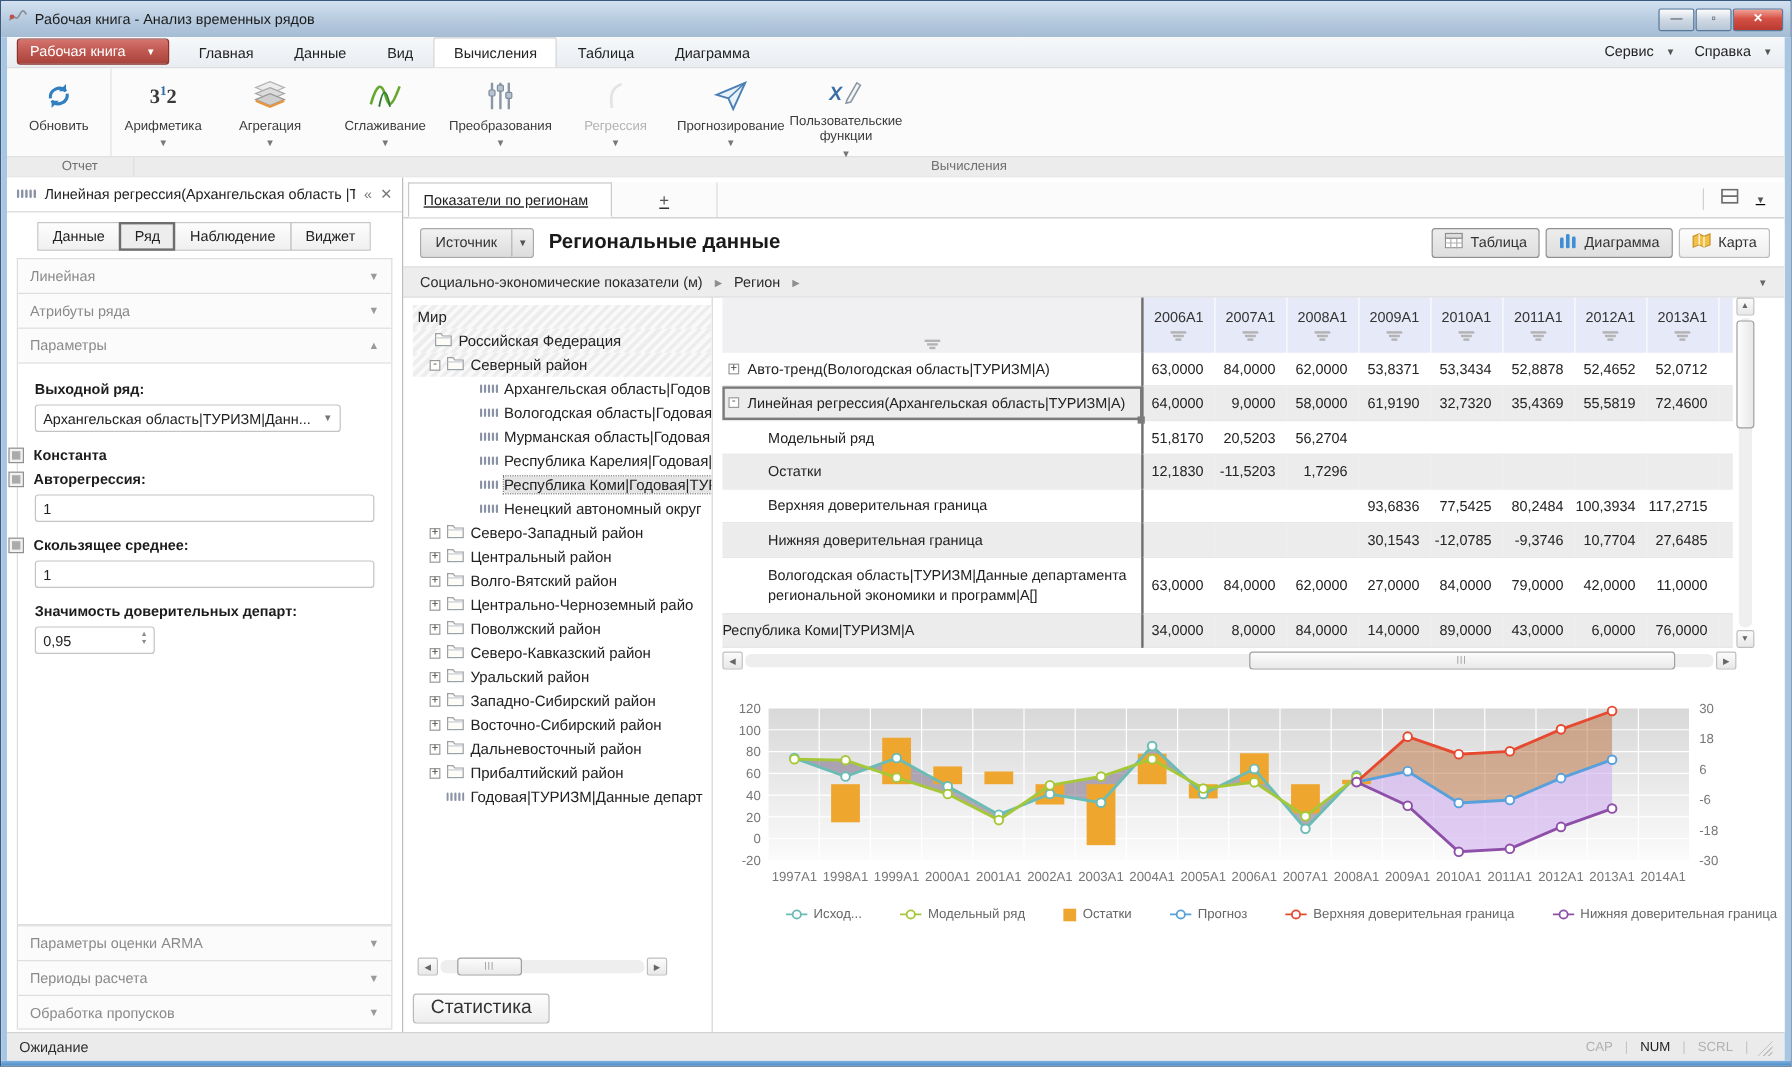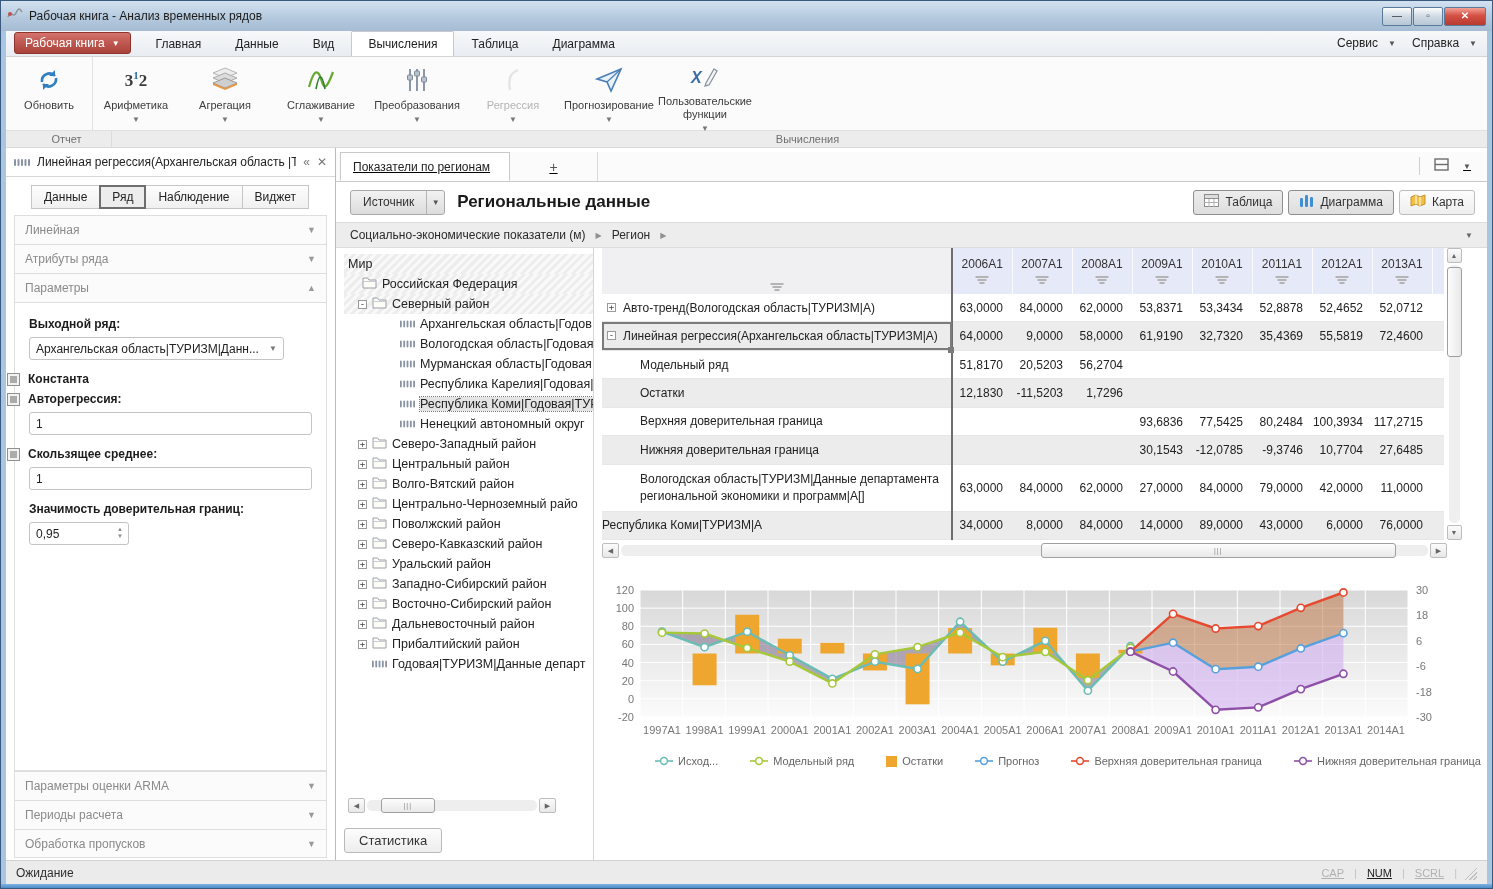--- a/index.html
+++ b/index.html
@@ -10,21 +10,21 @@
   
   .titlebar { height:30px; background:linear-gradient(#d2e1f0,#b3c8dd 60%,#a5bcd4); display:flex; align-items:center; padding:0 6px; flex:none; }
   .title-text { font-size:12px; color:#1b1b1b; margin-left:6px; flex:1; }
   .winbtns { display:flex; gap:1px; }
   .winbtn { width:30px; height:19px; border:1px solid #5a7a9a; border-radius:2px; background:linear-gradient(#fdfdfd,#cfd9e4 50%,#b7c6d6); display:flex; align-items:center; justify-content:center; font-size:10px; color:#333; }
   .winbtn.close { background:linear-gradient(#f2a195,#d55045 45%,#b83a30); color:#fff; width:42px; font-weight:bold; }
   .winbtn .glyph { line-height:1; }
 
   
   .menubar { height:26px; background:linear-gradient(#f6f8fa,#e9edf2); border-bottom:1px solid #d5d5d5; display:flex; align-items:flex-end; padding:0 4px; flex:none; }
-  .appbtn { background:linear-gradient(#d4736d,#c05a52 45%,#a9423a); border:1px solid #8d332c; border-radius:3px; color:#fff; font-size:12px; padding:3px 10px; margin:0 8px 2px 4px; display:flex; align-items:center; gap:7px; }
+  .appbtn { background:linear-gradient(#d4736d,#c05a52 45%,#a9423a); border:1px solid #8d332c; border-radius:3px; color:#fff; font-size:12px; padding:3px 10px; margin:0 8px 2px 4px; display:flex; align-items:center; gap:17px; }
   .appbtn .dd { font-size:8px; }
   .menutab { font-size:12px; color:#222; padding:5px 16px; border:1px solid transparent; border-bottom:none; }
   .menutab.active { background:#fff; border-color:#c9c9c9; border-radius:2px 2px 0 0; }
   .menu-right { margin-left:auto; display:flex; align-items:center; gap:2px; padding-bottom:4px; }
   .menu-right .mr { font-size:12px; color:#222; padding:2px 8px; }
   .menu-right .dd { font-size:8px; color:#555; padding-right:6px; }
 
   
   .ribbon { background:#fbfbfb; border-bottom:1px solid #d9d9d9; flex:none; }
   .ribbon-body { height:73px; display:flex; }
@@ -104,21 +104,21 @@
   
   .tree-col { width:258px; flex:none; border-right:1px solid #d5d5d5; display:flex; flex-direction:column; padding:6px 0 0 8px; }
   .tree { flex:1; overflow:hidden; font-size:12.5px; color:#222; }
   .tree-row { height:20px; display:flex; align-items:center; gap:5px; white-space:nowrap; overflow:hidden; }
   .tree-row.hatched { background:repeating-linear-gradient(135deg,#ededed 0 3px,#f9f9f9 3px 6px); }
   .tree-row.selected .tlabel { background:#e4e4e4; outline:1px dotted #7a7a7a; }
   .expbox { width:9px; height:9px; border:1px solid #9a9a9a; background:#fff; font-size:9px; line-height:7px; text-align:center; color:#444; flex:none; font-family:"DejaVu Sans Mono",monospace; }
   .expspace { width:9px; flex:none; }
   .tree-hscroll { height:17px; width:208px; margin:8px 0 6px 4px; display:flex; align-items:center; flex:none; }
   .stats-row { height:40px; display:flex; align-items:center; flex:none; }
-  .btn-plain { height:25px; border:1px solid #b9b9b9; border-radius:3px; background:linear-gradient(#fdfdfd,#ededed); font-size:13px; color:#333; padding:2px 14px; display:flex; align-items:center; }
+  .btn-plain { height:25px; border:1px solid #b9b9b9; border-radius:3px; background:linear-gradient(#fdfdfd,#ededed); font-size:16px; color:#333; padding:2px 14px; display:flex; align-items:center; }
 
   
   .sb { display:flex; align-items:center; height:17px; }
   .sb-btn { width:17px; height:15px; border:1px solid #bdbdbd; border-radius:2px; background:linear-gradient(#fbfbfb,#e8e8e8); font-size:7px; color:#666; display:flex; align-items:center; justify-content:center; flex:none; }
   .sb-track { flex:1; height:11px; background:#eeeeee; border-radius:5px; margin:0 2px; position:relative; }
   .sb-thumb { position:absolute; top:-2px; height:15px; border:1px solid #9f9f9f; border-radius:3px; background:linear-gradient(#fcfcfc,#e9e9e9); display:flex; align-items:center; justify-content:center; font-size:7px; color:#888; letter-spacing:1px; }
   .vsb { width:16px; flex:none; display:flex; flex-direction:column; align-items:center; margin-left:2px; }
   .vsb .sb-btn { width:15px; }
   .vsb-track { flex:1; width:11px; background:#efefef; border-radius:5px; margin:2px 0; position:relative; }
   .vsb-thumb { position:absolute; left:-2px; width:15px; height:90px; top:2px; border:1px solid #9f9f9f; border-radius:3px; background:linear-gradient(90deg,#fcfcfc,#e9e9e9); }
@@ -150,21 +150,21 @@
 
   
   .chart-block { margin-top:26px; }
   .legend { display:flex; justify-content:flex-end; gap:32px; margin-top:4px; }
   .leg-item { display:flex; align-items:center; gap:5px; font-size:11px; color:#666; }
 
   
   .statusbar { height:24px; background:#ebebeb; border-top:1px solid #d2d2d2; display:flex; align-items:center; padding:0 10px; flex:none; }
   .status-text { font-size:12px; color:#2e2e2e; }
   .status-right { margin-left:auto; display:flex; align-items:center; gap:10px; font-size:11px; }
-  .ind { color:#b1b1b1;text-decoration:underline; } .ind.on { color:#1c1c1c; }
+  .ind { color:#b1b1b1; } .ind.on { color:#1c1c1c; }
   .ind-sep { color:#c4c4c4; }
   .grip { width:14px; height:14px; margin-left:6px; background:
     linear-gradient(135deg, transparent 55%, #c0c0c0 55% 60%, transparent 60% 70%, #c0c0c0 70% 75%, transparent 75% 85%, #c0c0c0 85% 90%, transparent 90%); }
   .bottom-edge { height:4px; background:linear-gradient(#7fb2e0,#4b8cc8); flex:none; }
 </style>
 </head>
 <body>
 
 <div class="window">
 
@@ -364,21 +364,21 @@
           <div class="inp full">
               <span>1</span>
             </div>
           <div class="sp-row" style="margin-left:-22px;">
             <span class="cbx"></span>
             <span class="blabel" style="margin-bottom:0;">Скользящее среднее:</span>
           </div>
           <div class="inp full">
               <span>1</span>
             </div>
-          <div class="blabel" style="margin-top:8px;">Значимость доверительная границ:</div>
+          <div class="blabel" style="margin-top:8px;">Значимость доверительных департ:</div>
           <span class="inp spin" style="width:100px;">
             <span>0,95</span>
               <span class="arrows">▲<br>▼</span>
           </span>
         </div>
         <div class="sp-bottom">
           <div class="sp-acc">
             <span class="t">Параметры оценки ARMA</span>
               <span class="a">▼</span>
           </div>

